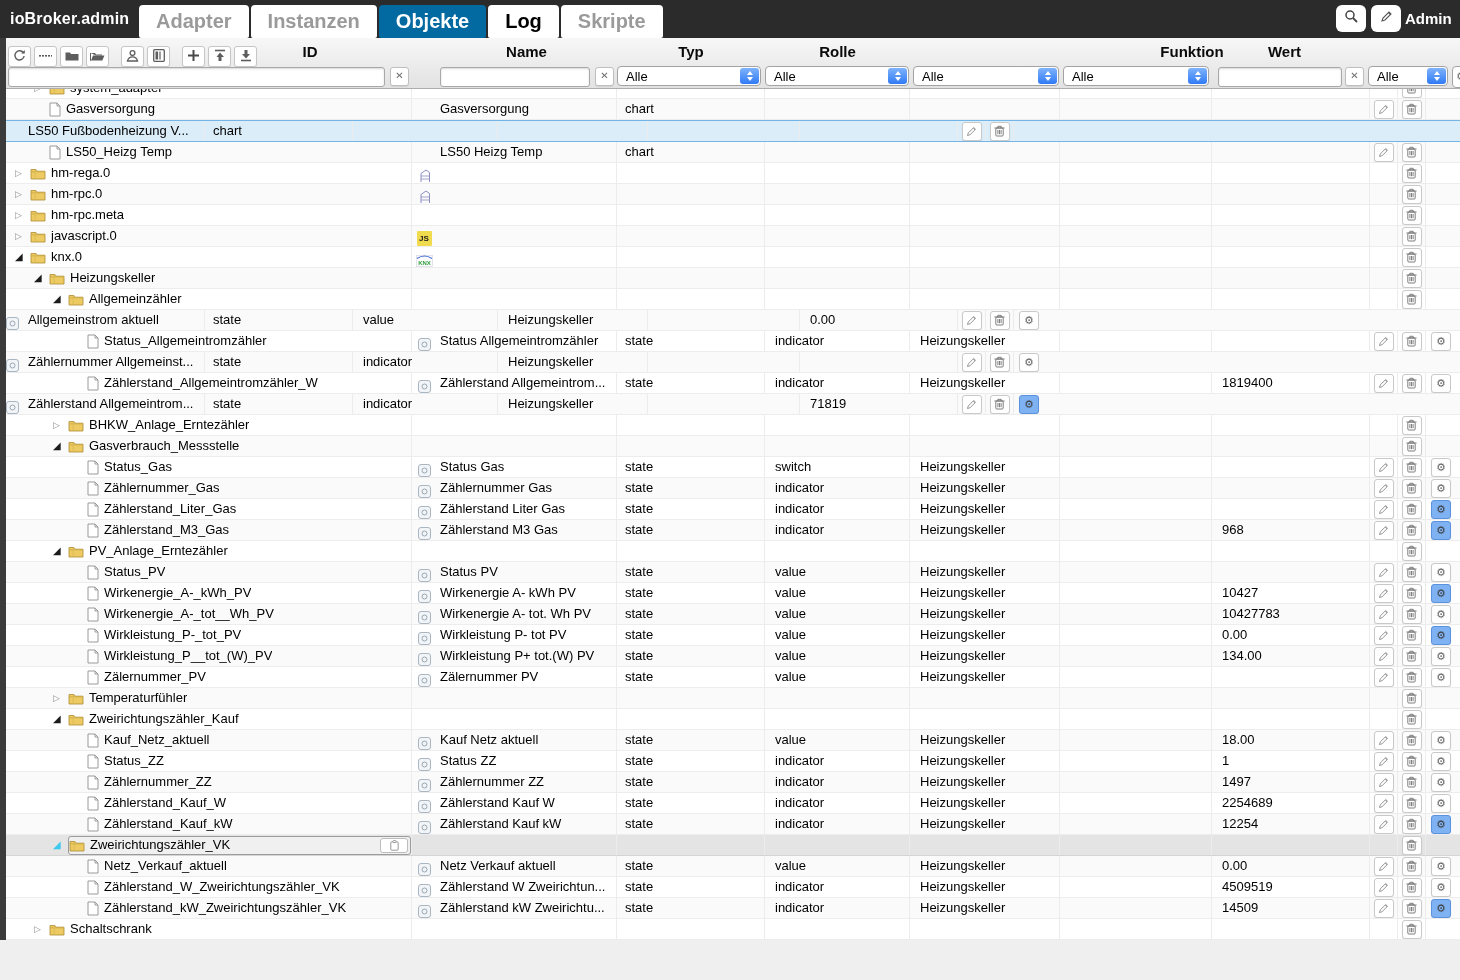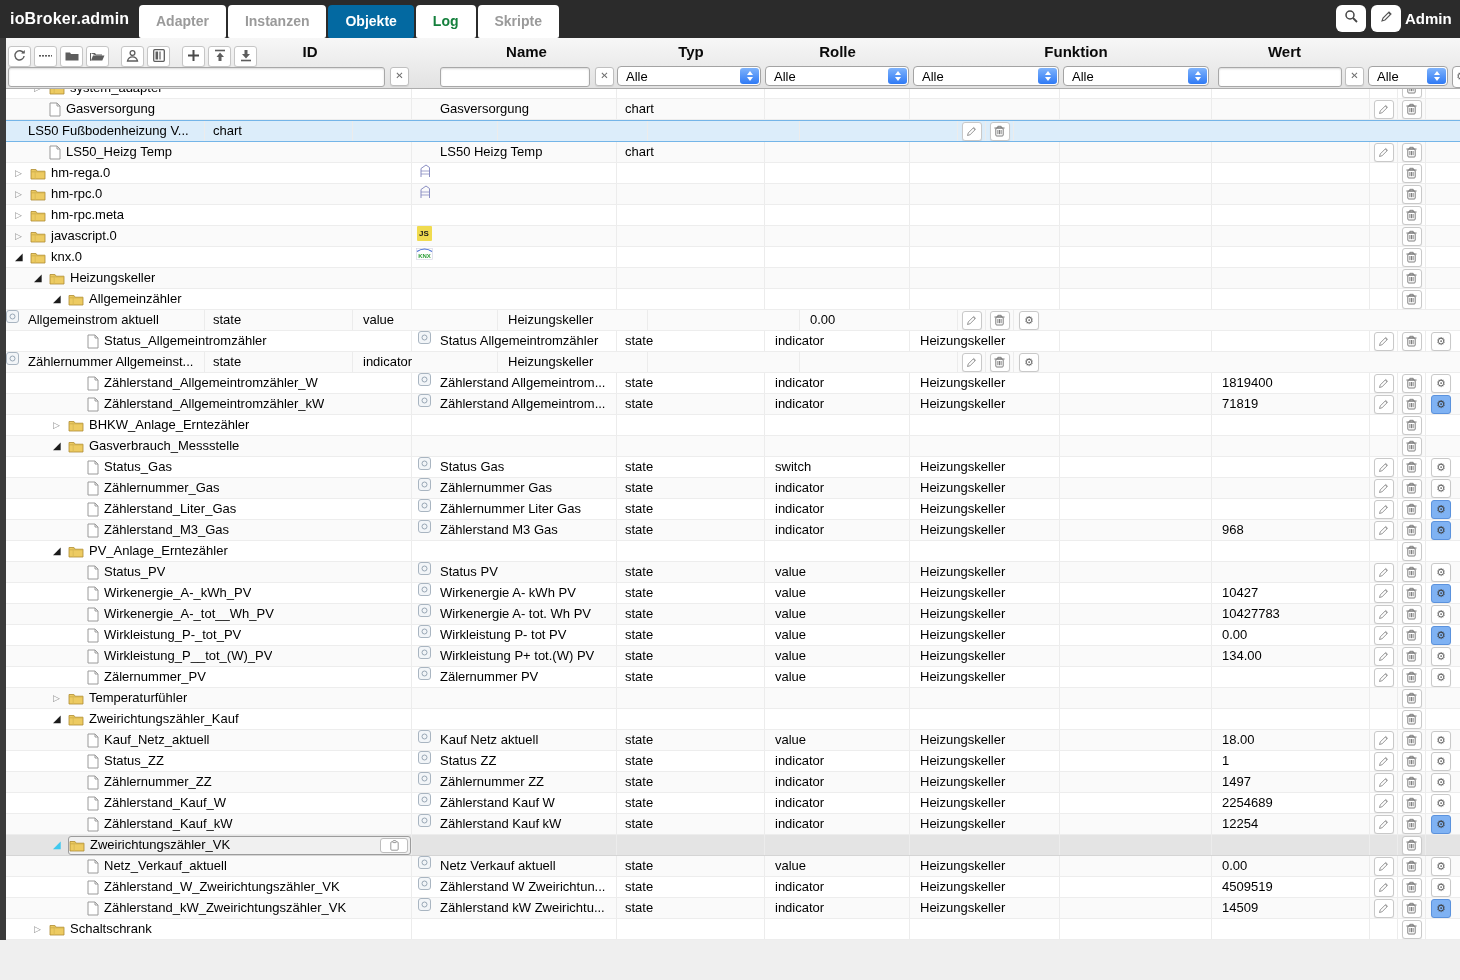--- a/index.html
+++ b/index.html
@@ -5,23 +5,23 @@
   html,body{margin:0;padding:0;}
   body{
     width:1460px;height:980px;overflow:hidden;position:relative;
     background:#efefef;font-family:"Liberation Sans","DejaVu Sans",sans-serif;
     -webkit-font-smoothing:antialiased;
   }
   
   .topbar{position:absolute;top:0;left:0;width:1460px;height:38px;background:#2b2b2b;z-index:40;}
   .app-title{position:absolute;left:10px;top:0;line-height:38px;color:#fff;font-weight:bold;font-size:16px;letter-spacing:.2px;}
   .tabs{position:absolute;left:139px;top:5px;height:33px;display:flex;gap:2px;}
-  .tab{height:33px;line-height:33px;padding:0 17px;background:#fff;color:#9a9a9a;font-weight:bold;font-size:14px;border-radius:4px 4px 2px 2px;cursor:default;}
+  .tab{height:33px;line-height:33px;padding:0 17px;background:#fff;color:#9a9a9a;font-weight:bold;font-size:20px;border-radius:4px 4px 2px 2px;cursor:default;}
   .tab.active{background:#0369a1;color:#fff;}
-  .tab.log{color:#15803d;}
+  .tab.log{color:#000000;}
   .topbtn{position:absolute;top:5px;width:30px;height:27px;background:#fff;border-radius:6px;display:flex;align-items:center;justify-content:center;}
   .admin-label{position:absolute;left:1405px;top:0;line-height:38px;color:#fff;font-weight:bold;font-size:15px;}
   
   .header{position:absolute;top:38px;left:0;width:1460px;height:50px;background:linear-gradient(#f7f7f7,#e2e2e2);border-bottom:1px solid #adadad;z-index:30;}
   .colhead{position:absolute;top:5px;font-weight:bold;font-size:15px;color:#0a0a0a;text-align:center;}
   .toolbar{position:absolute;left:8px;top:8px;display:flex;}
   .tbtn{width:21px;height:19px;background:#fff;border:1px solid #c6c6c6;border-radius:3px;margin-right:3px;display:flex;align-items:center;justify-content:center;box-shadow:0 1px 1px rgba(0,0,0,.06);}
   .tbtn.gap{margin-left:9px;}
   .filter-input{position:absolute;top:29px;height:18px;border:1px solid #a8a8a8;border-radius:3px;background:#fff;
     box-shadow:inset 0 1px 2px rgba(0,0,0,.15);font-size:13px;padding:0 5px;font-family:inherit;}
@@ -36,21 +36,21 @@
   .partial-gear{position:absolute;left:1452px;top:28px;width:18px;height:20px;background:#fff;border:1px solid #a3a3a3;border-radius:4px 0 0 4px;
     font-family:"DejaVu Sans",sans-serif;font-size:12px;color:#555;text-align:left;line-height:19px;padding-left:3px;}
   
   .rows{position:absolute;top:88px;left:0;width:1460px;z-index:1;}
   .row{height:21px;display:flex;box-sizing:border-box;border-bottom:1px solid #ededed;background:#fff;font-size:13px;color:#000;}
   .row.odd{background:#fafafa;}
   .row.selected{background:#dcedfa;border-top:1px solid #74b5e8;border-bottom:1px solid #74b5e8;height:22px;}
   .row.hovered{background:#e4e4e4;border-bottom:1px solid #d5d5d5;}
   .cell{box-sizing:border-box;overflow:hidden;white-space:nowrap;line-height:20px;flex:none;}
   .c-id{width:412px;padding-left:7px;display:flex;align-items:center;border-right:1px solid #ececec;}
-  .c-icon{width:24px;display:flex;align-items:flex-start;justify-content:center;}
+  .c-icon{width:24px;display:flex;align-items:flex-end;justify-content:center;}
   .c-name{width:181px;padding-left:4px;border-right:1px solid #ececec;}
   .c-typ{width:148px;padding-left:8px;border-right:1px solid #ececec;}
   .c-rolle{width:145px;padding-left:10px;border-right:1px solid #ececec;}
   .c-raum{width:150px;padding-left:10px;border-right:1px solid #ececec;}
   .c-funktion{width:152px;border-right:1px solid #ececec;}
   .c-wert{width:157px;padding-left:10px;}
   .c-act{width:28px;border-left:1px solid #ececec;display:flex;align-items:center;justify-content:center;}
   .c-act.last{width:91px;justify-content:flex-start;padding-left:5px;}
   .tri{flex:none;width:15px;font-family:"DejaVu Sans",sans-serif;font-size:9px;text-align:left;}
   .tri.exp{color:#1b1b1b;font-size:10px;}
@@ -162,21 +162,21 @@
             <line x1="1" y1="11.5" x2="11" y2="11.5" stroke="#5d5d5d" stroke-width="1.6"></line>
             <path d="M6 9.5L2 5h2.5V1h3v4H10z" fill="#5d5d5d"></path>
           </svg></span>
       </div>
     </div>
   <div class="colhead" style="left:200px;width:220px;">ID</div>
   <div class="colhead" style="left:436px;width:181px;">Name</div>
   <div class="colhead" style="left:617px;width:148px;">Typ</div>
   <div class="colhead" style="left:765px;width:145px;">Rolle</div>
   <div class="colhead" style="left:910px;width:150px;margin-top:20px;">Raum</div>
-  <div class="colhead" style="left:1000px;width:152px;">Funktion</div>
+  <div class="colhead" style="left:1116px;width:152px;">Funktion</div>
   <div class="colhead" style="left:1212px;width:145px;">Wert</div>
 
   <input class="filter-input" style="left: 8px; width: 365px;" value="">
   <div class="clearbtn" style="left:390px;">
     <span>✕</span>
   </div>
   <input class="filter-input" style="left: 440px; width: 138px;" value="">
   <div class="clearbtn" style="left:595px;">
     <span>✕</span>
   </div>
@@ -837,31 +837,20 @@
           </svg>
         </span>
       </div>
       <div class="cell c-act last">
         <span class="abtn">
           <span class="gearglyph">⚙</span>
         </span>
       </div>
     </div>
     <div class="row odd">
-      <div class="cell c-id">
-        <span style="flex: 0 0 auto; width: 65px;"></span>
-        <span class="tri"></span>
-        <span class="idbox">
-          <svg width="12" height="15" viewBox="0 0 12 15">
-            <path d="M1 1h7l3 3v10H1z" fill="#fff" stroke="#9a9a9a" stroke-width="1"></path>
-            <path d="M8 1v3h3" fill="none" stroke="#9a9a9a" stroke-width="1"></path>
-          </svg>
-          <span class="idlabel">Zählerstand_Allgemeintromzähler_kW</span>
-        </span>
-      </div>
       <div class="cell c-icon">
         <svg width="13" height="13" viewBox="0 0 13 13">
           <rect x="0.5" y="0.5" width="12" height="12" rx="2.5" fill="#f2f5f8" stroke="#a9b5c1"></rect>
           <circle cx="6.5" cy="6.5" r="2.5" fill="none" stroke="#98a6b4"></circle>
         </svg>
       </div>
       <div class="cell c-name">Zählerstand Allgemeintrom...</div>
       <div class="cell c-typ">state</div>
       <div class="cell c-rolle">indicator</div>
       <div class="cell c-raum">Heizungskeller</div>
@@ -1084,21 +1073,21 @@
           </svg>
           <span class="idlabel">Zählerstand_Liter_Gas</span>
         </span>
       </div>
       <div class="cell c-icon">
         <svg width="13" height="13" viewBox="0 0 13 13">
           <rect x="0.5" y="0.5" width="12" height="12" rx="2.5" fill="#f2f5f8" stroke="#a9b5c1"></rect>
           <circle cx="6.5" cy="6.5" r="2.5" fill="none" stroke="#98a6b4"></circle>
         </svg>
       </div>
-      <div class="cell c-name">Zählernummer Liter Gas</div>
+      <div class="cell c-name">Zählerstand Liter Gas</div>
       <div class="cell c-typ">state</div>
       <div class="cell c-rolle">indicator</div>
       <div class="cell c-raum">Heizungskeller</div>
       <div class="cell c-funktion"></div>
       <div class="cell c-wert"></div>
       <div class="cell c-act">
         <span class="abtn">
           <svg width="11" height="11" viewBox="0 0 11 11">
             <path d="M1.5 9.5l0.8-2.6 5.4-5.4 1.8 1.8-5.4 5.4z" fill="none" stroke="#8a8a8a" stroke-width="0.9"></path>
             <path d="M7.2 2l1.8 1.8" stroke="#8a8a8a" stroke-width="0.9"></path>

